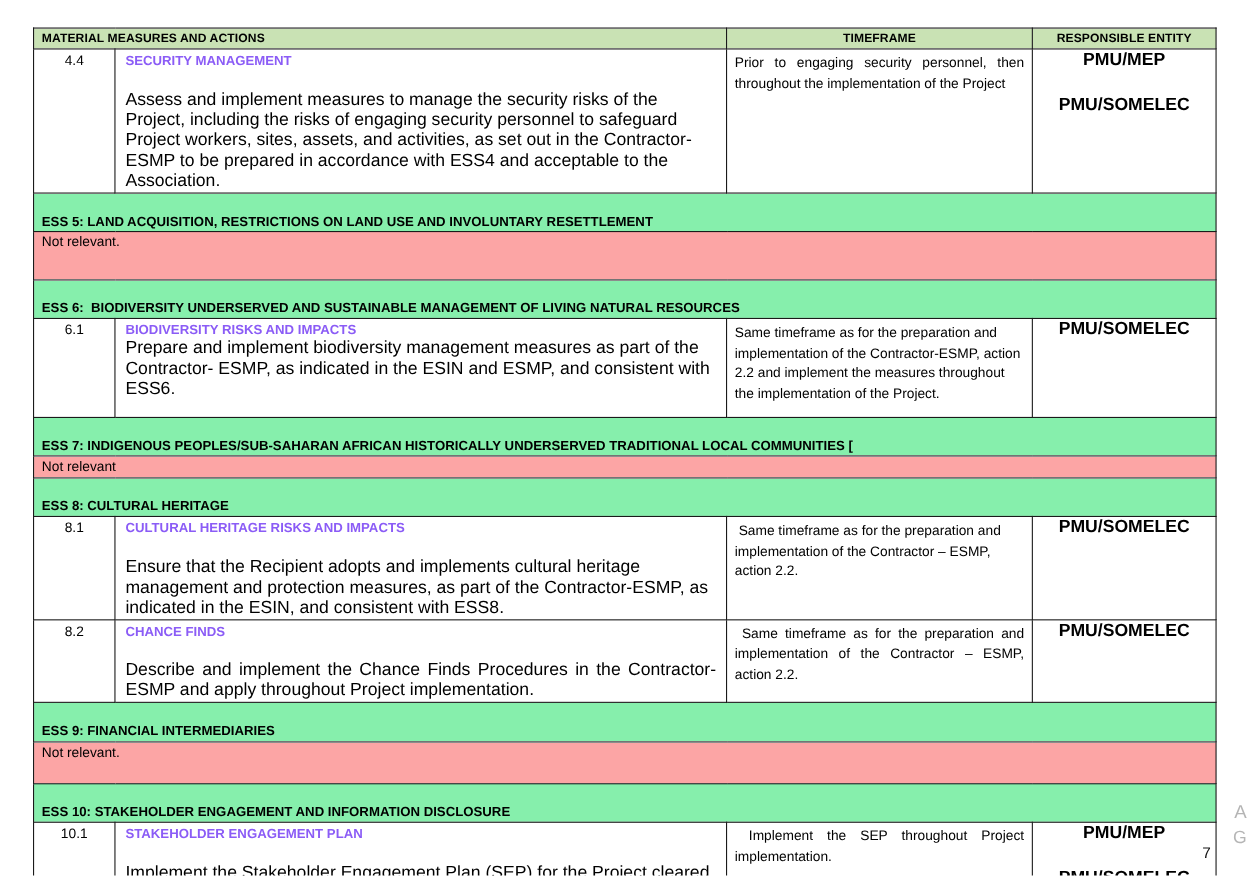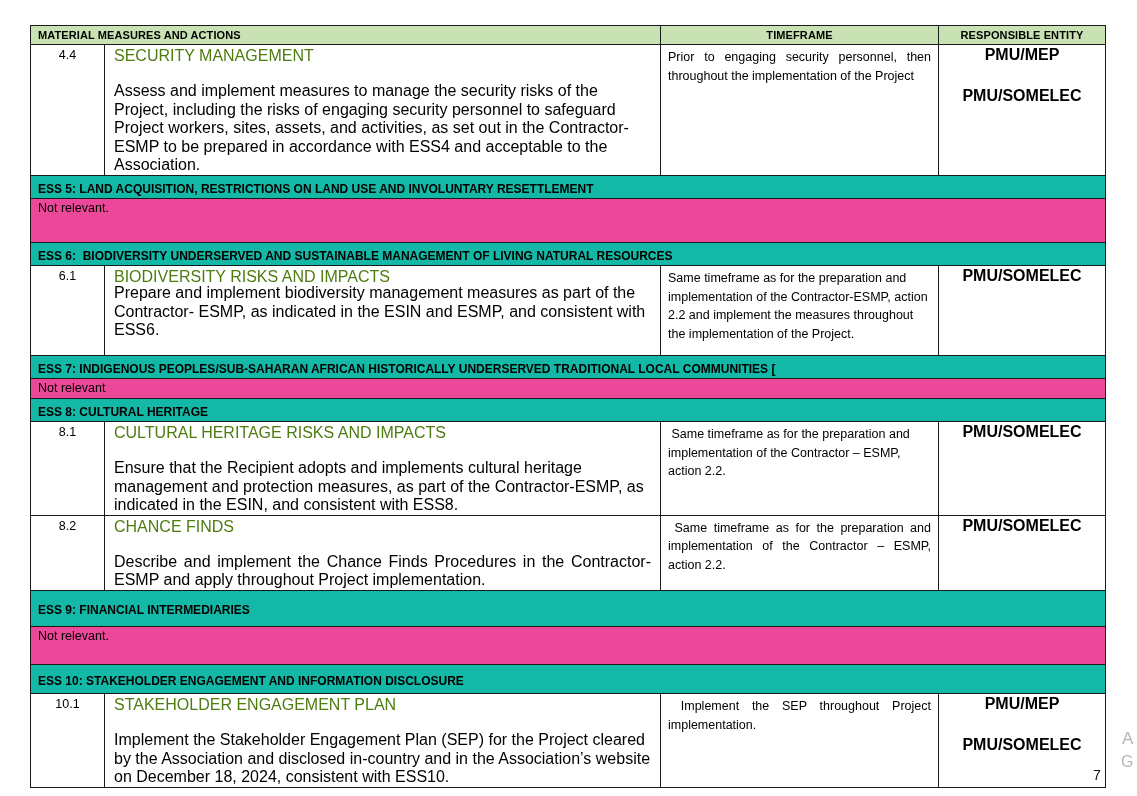--- a/index.html
+++ b/index.html
@@ -29,47 +29,47 @@
     background: #c9e2b4;
     font-size: 11px;
     font-weight: bold;
     padding: 3px 4px 2px 4px;
     text-align: center;
     letter-spacing: 0.1px;
   }
   .header-row th.th-left { text-align: left; padding-left: 7px; }
   
   .section-row td {
-    background: #14b8a6;
+    background: #86efac;
     font-size: 12px;
     font-weight: bold;
-    padding: 6px 0 1px 7px;
+    padding: 18px 0 1px 7px;
     white-space: pre;
     vertical-align: middle;
     line-height: 15px;
   }
   
   .note-row td {
-    background: #ec4899;
+    background: #fca5a5;
     font-size: 12.5px;
     padding: 2px 16px 0 7px;
     vertical-align: top;
   }
   
   .num-cell {
     text-align: center;
     font-size: 12.5px;
     padding-top: 3px;
     margin-left: 44px;
   }
   .content-cell { padding: 3px 9px 0 9px; }
   .action-title {
-    color: #4d7c0f;
-    font-weight: normal;
-    font-size: 16px;
+    color: #8b5cf6;
+    font-weight: bold;
+    font-size: 12px;
     line-height: 15px;
   }
   .action-title.gap { margin-bottom: 19px; }
   .action-body {
     font-size: 16px;
     line-height: 18.6px;
   }
   .justify { text-align: justify; }
   .timeframe-cell {
     padding: 3px 7px 0 7px;

